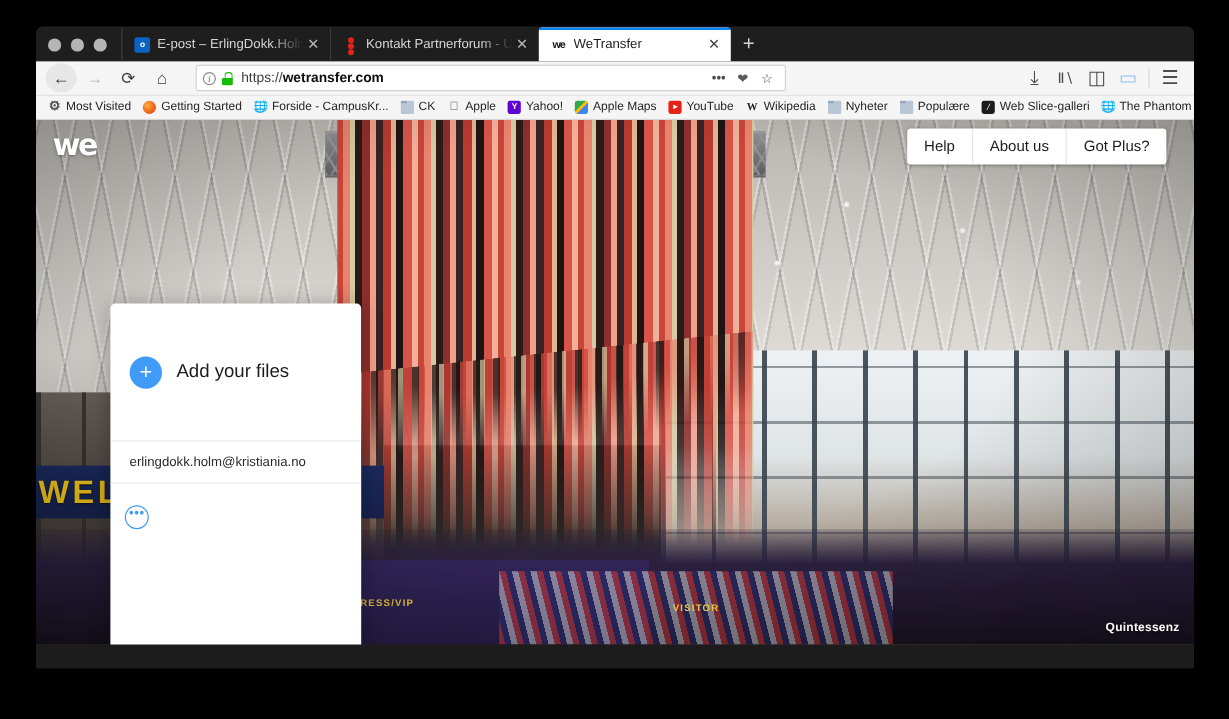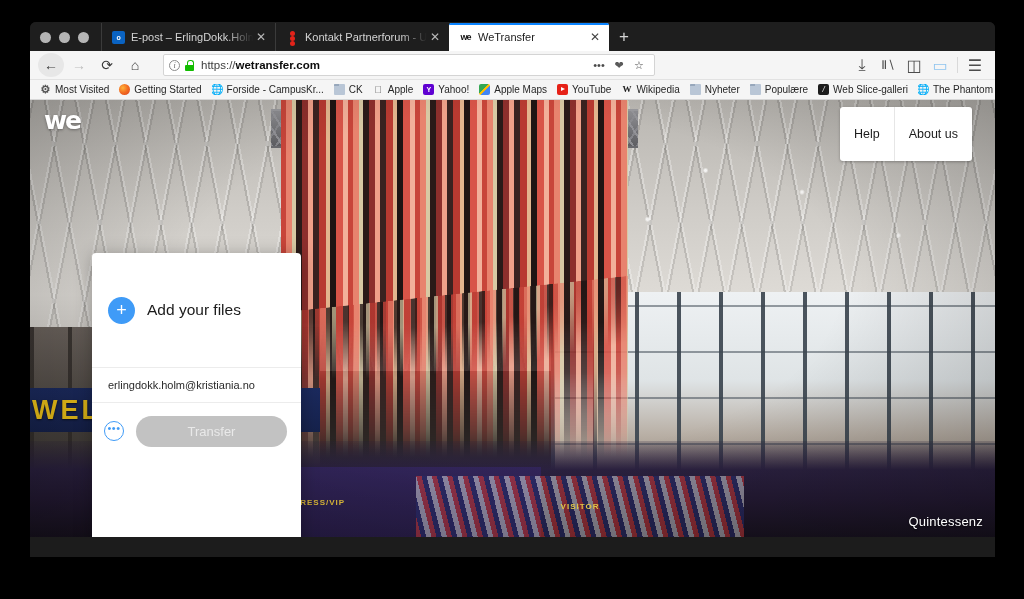--- a/index.html
+++ b/index.html
@@ -271,36 +271,36 @@
       repeating-linear-gradient(-58deg, rgba(140,140,145,.8) 0 2px, transparent 2px 9px),
       linear-gradient(180deg,#8e8e92,#5e5e62);
     border-top:2px solid #9a9a9e; border-bottom:2px solid #6a6a6e;
   }
   #photo-vignette {
     position:absolute; inset:0;
     background: radial-gradient(ellipse at 50% 42%, transparent 48%, rgba(0,0,0,.28) 100%);
   }
   #watermark {
     position:absolute; right:12px; bottom:8px;
-    color:#fff; font-size:13px; font-weight:400;
+    color:#fff; font-size:10px; font-weight:700;
     text-shadow:0 1px 2px rgba(0,0,0,.7);
     letter-spacing:.2px;
   }
 
   
   #site-nav {
     position:absolute; right:23px; top:7px;
     display:flex;
     background:#fff;
     border-radius:3px;
     overflow:hidden;
     box-shadow:0 1px 3px rgba(0,0,0,.28);
   }
   .site-nav-item {
-    padding: 20px 14px;
+    padding: 8px 14px;
     font-size: 12.5px;
     color:#1c1c1c;
     border-left:1px solid #e6e6e6;
     white-space:nowrap;
   }
   .site-nav-item:first-child { border-left:none; }
 
   
   #we-logo {
     position:absolute; left:14px; top:8px;
@@ -518,35 +518,35 @@
       <div id="visitor-band">VISITOR</div>
       <div id="photo-vignette"></div>
       <div id="watermark">Quintessenz</div>
     </div>
 
     <div id="we-logo">we</div>
 
     <div id="site-nav">
       <div class="site-nav-item">Help</div>
       <div class="site-nav-item">About us</div>
+      <div class="site-nav-item">Got Plus?</div>
     </div>
 
     <div id="transfer-card">
 
       <div id="add-files-row">
         <div id="add-files-plus">+</div>
         <div id="add-files-label">Add your files</div>
       </div>
 
 
       <div class="field">
         <span>erlingdokk.holm@kristiania.no</span>
       </div>
 
 
       <div id="card-footer">
         <div id="more-options-btn">•••</div>
-        <div id="transfer-btn">Transfer</div>
       </div>
 
     </div>
   </div>
 </div>
 
 </body></html>

